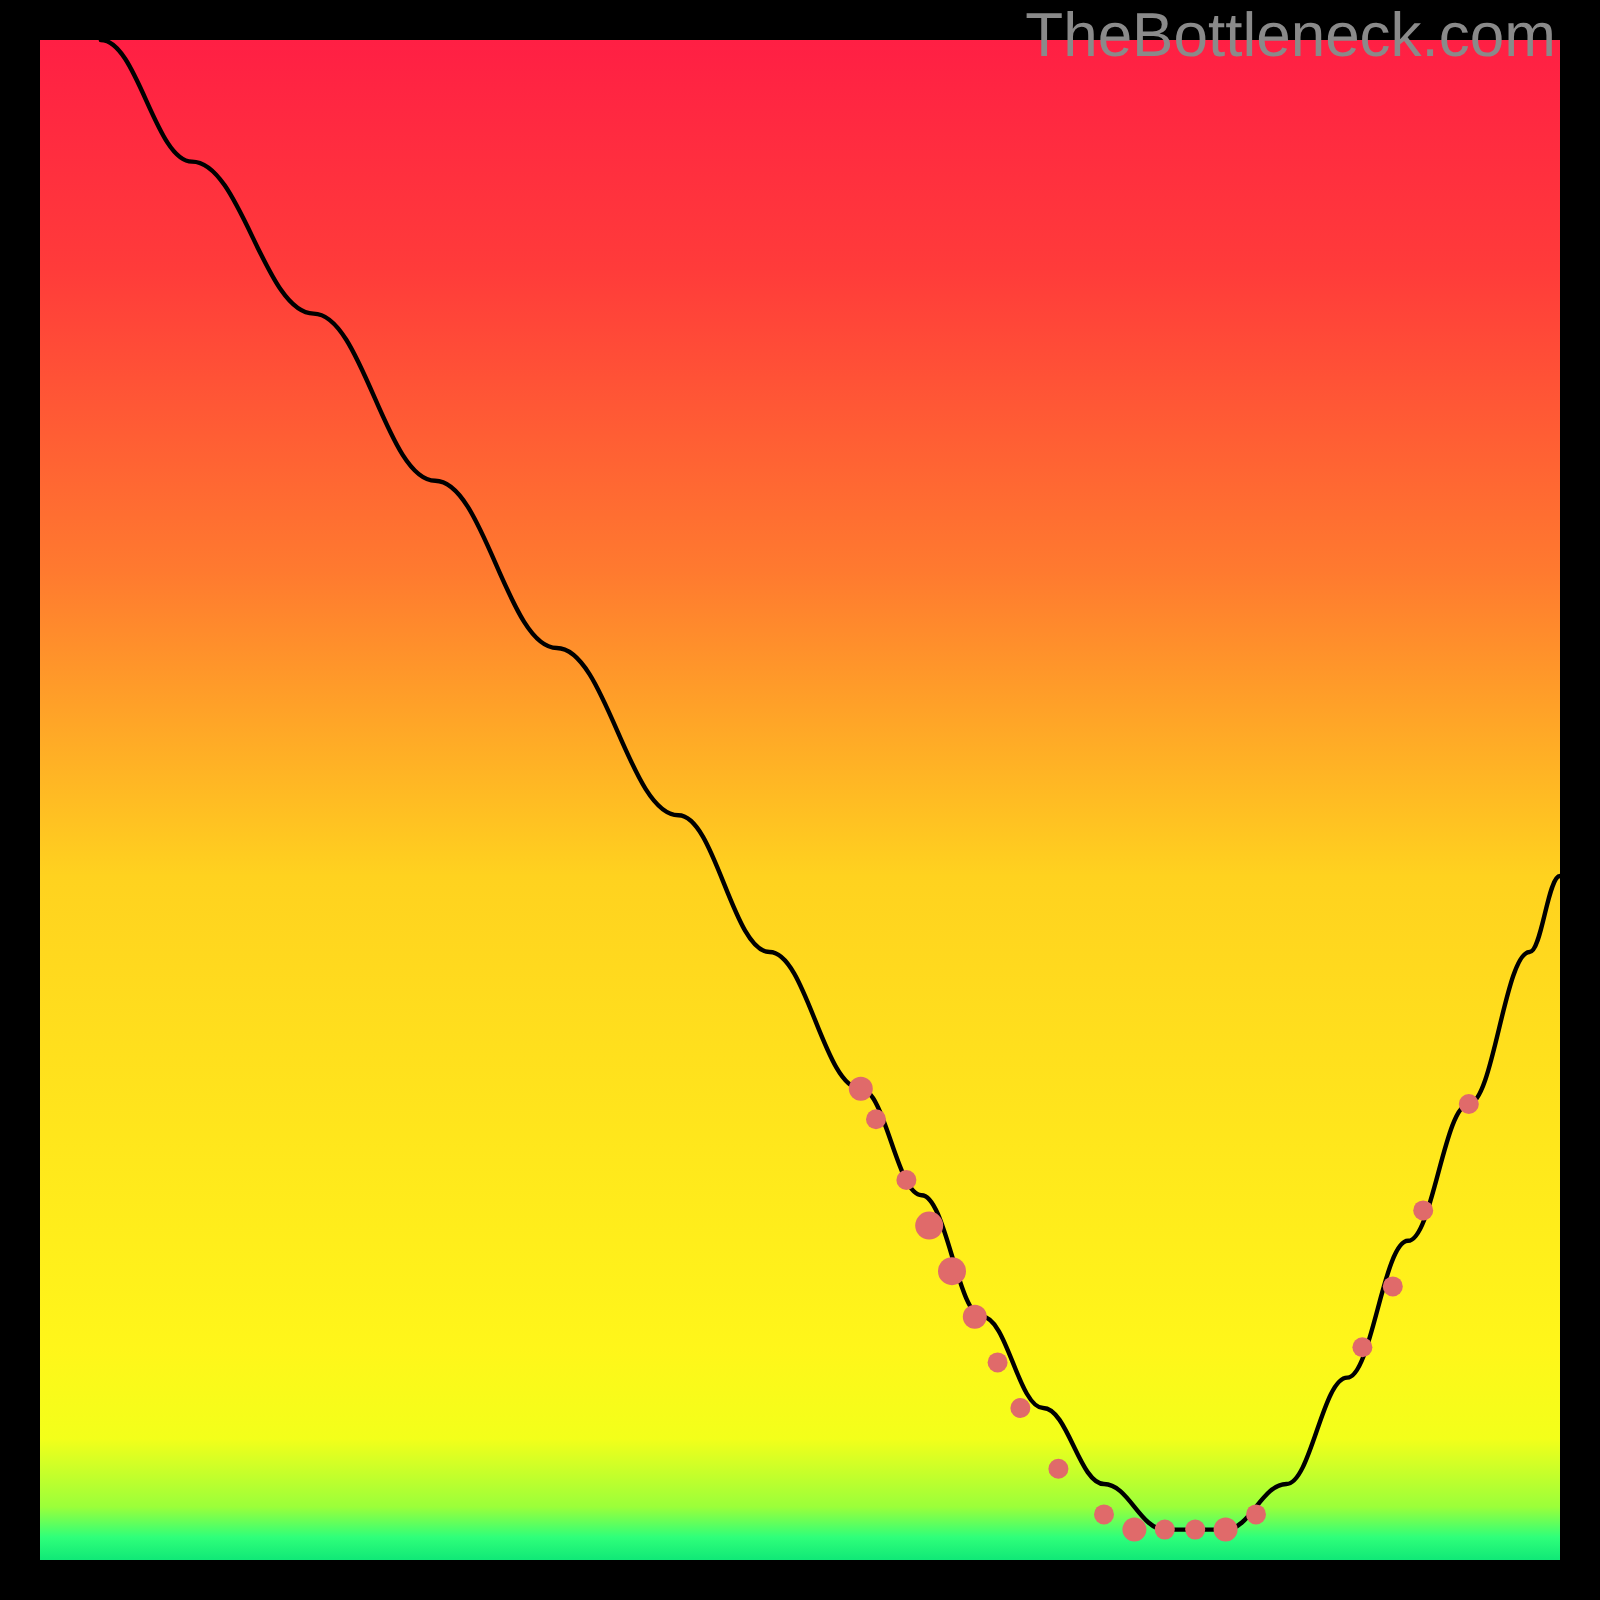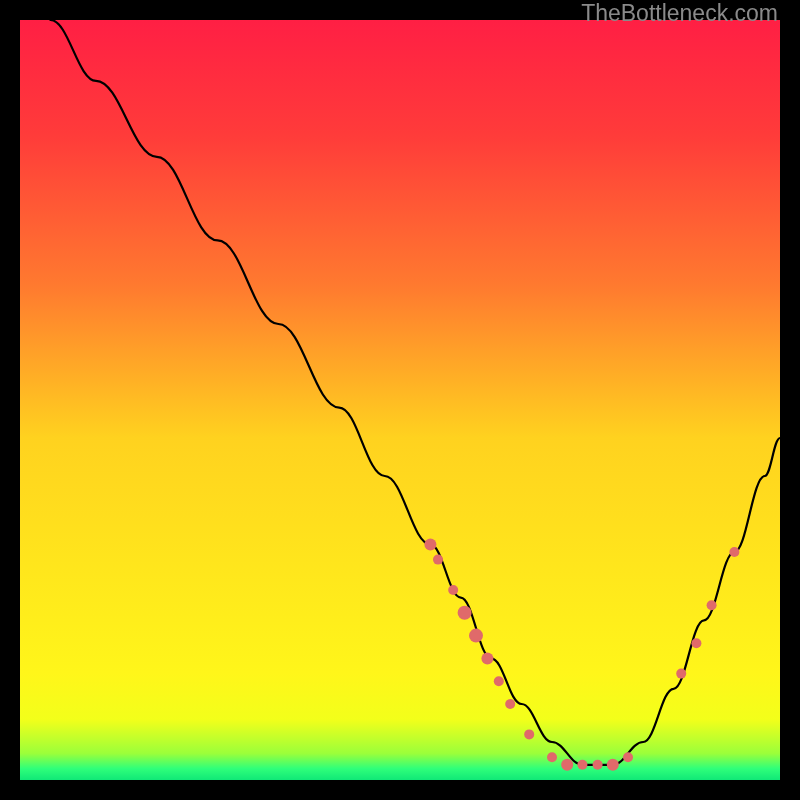--- a/index.html
+++ b/index.html
@@ -23,21 +23,21 @@
     left: 0;
     top: 0;
     width: 760px;
     height: 760px;
   }
   .watermark {
     position: absolute;
     top: 0px;
     right: 22px;
     font-family: Arial, Helvetica, sans-serif;
-    font-size: 23px;
+    font-size: 31px;
     font-weight: 400;
     color: #8a8a8a;
     letter-spacing: 0px;
   }
 </style>
 </head>
 <body>
 
 <div class="frame">
   <svg class="plot" viewBox="0 0 760 760">

